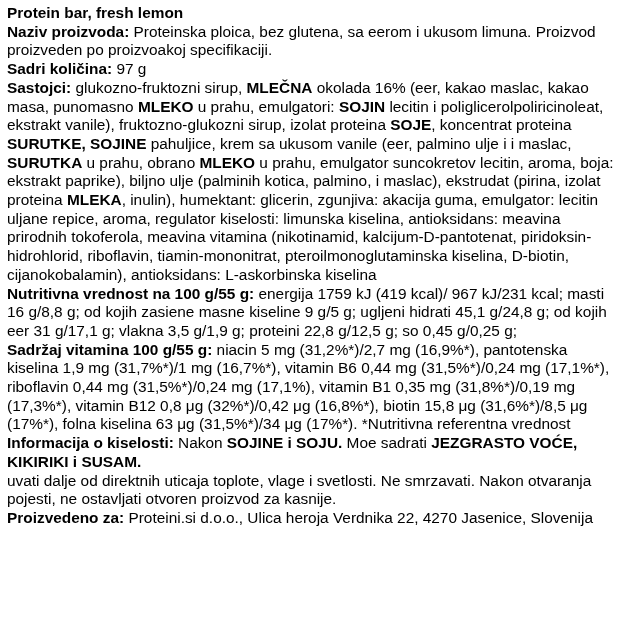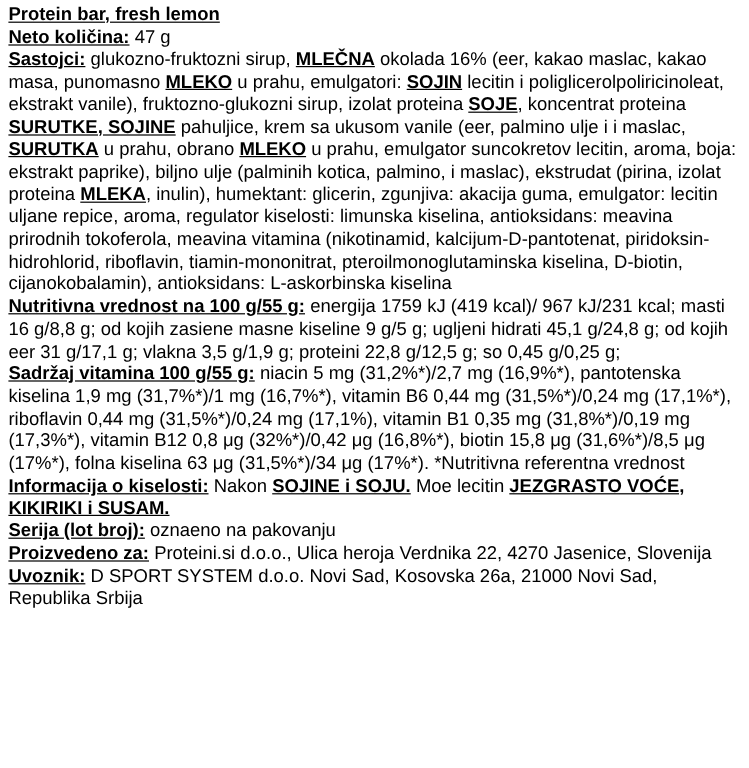--- a/index.html
+++ b/index.html
@@ -19,29 +19,28 @@
     color: #000000;
     -webkit-font-smoothing: antialiased;
   }
   .para {
     margin: 0;
     padding: 0;
     word-wrap: break-word;
   }
   .b {
     font-weight: 700;
-    text-decoration: underline;
   }
 </style>
 </head>
 <body style="background: rgb(255, 255, 255);">
 
 <div class="doc" style="color: rgb(0, 0, 0);">
   <p class="para"><span class="b">Protein bar, fresh lemon</span></p>
-  <p class="para"><span class="b">Neto količina:</span><span> 47 g</span></p>
+  <p class="para"><span class="b">Naziv proizvoda:</span><span> Proteinska ploica, bez glutena, sa eerom i ukusom limuna. Proizvod proizveden po proizvoakoj specifikaciji.</span></p>
+  <p class="para"><span class="b">Sadri količina:</span><span> 97 g</span></p>
   <p class="para"><span class="b">Sastojci:</span><span> glukozno-fruktozni sirup, </span><span class="b">MLEČNA</span><span> okolada 16% (eer, kakao maslac, kakao masa, punomasno </span><span class="b">MLEKO</span><span> u prahu, emulgatori: </span><span class="b">SOJIN</span><span> lecitin i poliglicerolpoliricinoleat, ekstrakt vanile), fruktozno-glukozni sirup, izolat proteina </span><span class="b">SOJE</span><span>, koncentrat proteina </span><span class="b">SURUTKE, SOJINE</span><span> pahuljice, krem sa ukusom vanile (eer, palmino ulje i i maslac, </span><span class="b">SURUTKA</span><span> u prahu, obrano </span><span class="b">MLEKO</span><span> u prahu, emulgator suncokretov lecitin, aroma, boja: ekstrakt paprike), biljno ulje (palminih kotica, palmino, i maslac), ekstrudat (pirina, izolat proteina </span><span class="b">MLEKA</span><span>, inulin), humektant: glicerin, zgunjiva: akacija guma, emulgator: lecitin uljane repice, aroma, regulator kiselosti: limunska kiselina, antioksidans: meavina prirodnih tokoferola, meavina vitamina (nikotinamid, kalcijum-D-pantotenat, piridoksin-hidrohlorid, riboflavin, tiamin-mononitrat, pteroilmonoglutaminska kiselina, D-biotin, cijanokobalamin), antioksidans: L-askorbinska kiselina</span></p>
   <p class="para"><span class="b">Nutritivna vrednost na 100 g/55 g:</span><span> energija 1759 kJ (419 kcal)/ 967 kJ/231 kcal; masti 16 g/8,8 g; od kojih zasiene masne kiseline 9 g/5 g; ugljeni hidrati 45,1 g/24,8 g; od kojih eer 31 g/17,1 g; vlakna 3,5 g/1,9 g; proteini 22,8 g/12,5 g; so 0,45 g/0,25 g;</span></p>
   <p class="para"><span class="b">Sadržaj vitamina 100 g/55 g:</span><span> niacin 5 mg (31,2%*)/2,7 mg (16,9%*), pantotenska kiselina 1,9 mg (31,7%*)/1 mg (16,7%*), vitamin B6 0,44 mg (31,5%*)/0,24 mg (17,1%*), riboflavin 0,44 mg (31,5%*)/0,24 mg (17,1%), vitamin B1 0,35 mg (31,8%*)/0,19 mg (17,3%*), vitamin B12 0,8 μg (32%*)/0,42 μg (16,8%*), biotin 15,8 μg (31,6%*)/8,5 μg (17%*), folna kiselina 63 μg (31,5%*)/34 μg (17%*). *Nutritivna referentna vrednost</span></p>
-  <p class="para"><span class="b">Informacija o kiselosti:</span><span> Nakon </span><span class="b">SOJINE i SOJU.</span><span> Moe lecitin </span><span class="b">JEZGRASTO VOĆE, KIKIRIKI i SUSAM.</span></p>
-  <p class="para"><span class="b">Serija (lot broj):</span><span> oznaeno na pakovanju</span></p>
+  <p class="para"><span class="b">Informacija o kiselosti:</span><span> Nakon </span><span class="b">SOJINE i SOJU.</span><span> Moe sadrati </span><span class="b">JEZGRASTO VOĆE, KIKIRIKI i SUSAM.</span></p>
+  <p class="para"><span>uvati dalje od direktnih uticaja toplote, vlage i svetlosti. Ne smrzavati. Nakon otvaranja pojesti, ne ostavljati otvoren proizvod za kasnije.</span></p>
   <p class="para"><span class="b">Proizvedeno za:</span><span> Proteini.si d.o.o., Ulica heroja Verdnika 22, 4270 Jasenice, Slovenija</span></p>
-  <p class="para"><span class="b">Uvoznik:</span><span> D SPORT SYSTEM d.o.o. Novi Sad, Kosovska 26a, 21000 Novi Sad, Republika Srbija</span></p>
 </div>
 
 </body></html>

